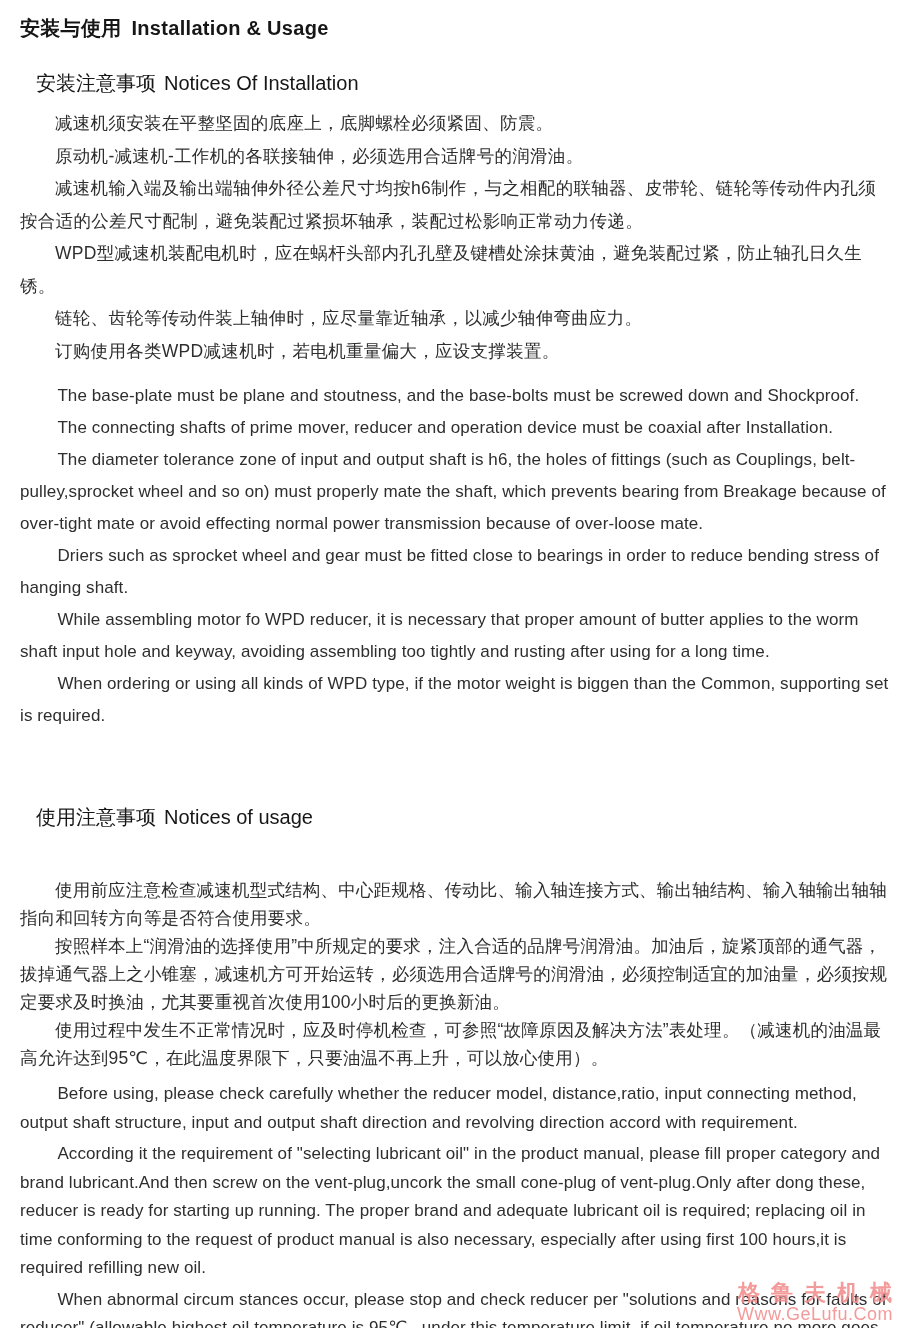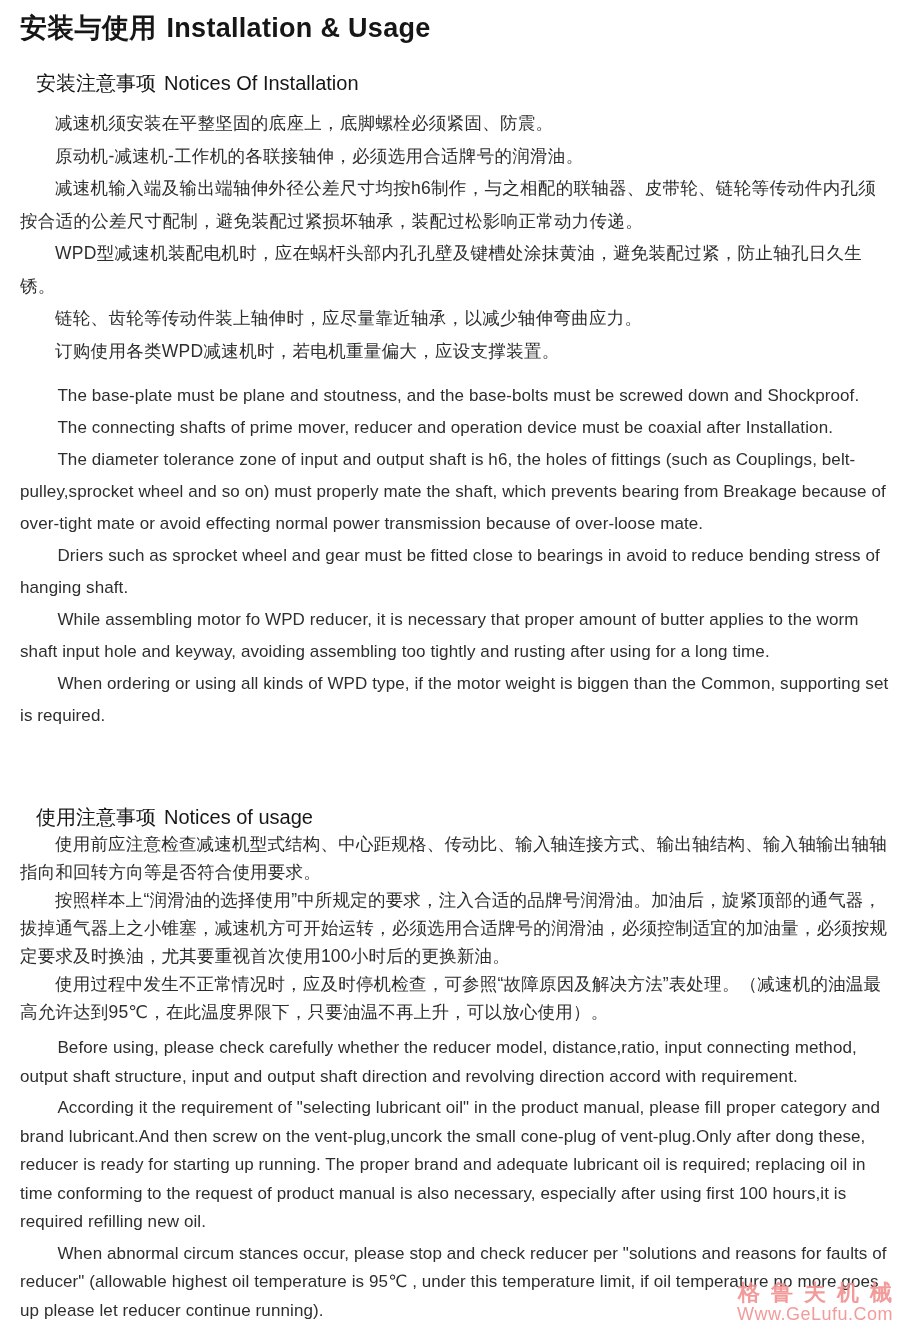--- a/index.html
+++ b/index.html
@@ -17,21 +17,21 @@
     -webkit-font-smoothing: antialiased;
   }
   .page {
     padding: 12px 19px 0 20px;
     box-sizing: border-box;
     width: 100%;
     height: 100%;
   }
   .page-title {
     margin: 0;
-    font-size: 27px;
+    font-size: 20px;
     line-height: 33px;
     font-weight: bold;
     color: #161616;
     letter-spacing: 0.3px;
   }
   .page-title .en { margin-left: 10px; }
   .section-heading {
     margin: 0;
     margin-top: 25px;
     margin-left: 16px;
@@ -52,21 +52,21 @@
     letter-spacing: 0.3px;
   }
   .en-block-1 { margin-top: 13px; }
   .en-block-1 p {
     margin: 0;
     font-size: 17px;
     line-height: 32px;
     text-indent: 2.2em;
     letter-spacing: 0.1px;
   }
-  .zh-block-2 { }
+  .zh-block-2 { margin-top: 46px; }
   .zh-block-2 p {
     margin: 0;
     font-size: 17.5px;
     line-height: 28px;
     text-indent: 2em;
     letter-spacing: 0.2px;
   }
   .en-block-2 { margin-top: 8px; }
   .en-block-2 p {
     margin: 0 0 3px 0;
@@ -113,21 +113,21 @@
     <p>减速机输入端及输出端轴伸外径公差尺寸均按h6制作，与之相配的联轴器、皮带轮、链轮等传动件内孔须按合适的公差尺寸配制，避免装配过紧损坏轴承，装配过松影响正常动力传递。</p>
     <p>WPD型减速机装配电机时，应在蜗杆头部内孔孔壁及键槽处涂抹黄油，避免装配过紧，防止轴孔日久生锈。</p>
     <p>链轮、齿轮等传动件装上轴伸时，应尽量靠近轴承，以减少轴伸弯曲应力。</p>
     <p>订购使用各类WPD减速机时，若电机重量偏大，应设支撑装置。</p>
   </div>
 
   <div class="en-block-1">
     <p>The base-plate must be plane and stoutness, and the base-bolts must be screwed down and Shockproof.</p>
     <p>The connecting shafts of prime mover, reducer and operation device must be coaxial after Installation.</p>
     <p>The diameter tolerance zone of input and output shaft is h6, the holes of fittings (such as Couplings, belt-pulley,sprocket wheel and so on) must properly mate the shaft, which prevents bearing from Breakage because of over-tight mate or avoid effecting normal power transmission because of over-loose mate.</p>
-    <p>Driers such as sprocket wheel and gear must be fitted close to bearings in avoid to reduce bending stress of hanging shaft.</p>
+    <p>Driers such as sprocket wheel and gear must be fitted close to bearings in order to reduce bending stress of hanging shaft.</p>
     <p>While assembling motor fo WPD reducer, it is necessary that proper amount of butter applies to the worm shaft input hole and keyway, avoiding assembling too tightly and rusting after using for a long time.</p>
     <p>When ordering or using all kinds of WPD type, if the motor weight is biggen than the Common, supporting set is required.</p>
   </div>
 
   <h2 class="section-heading usage"><span class="zh">使用注意事项</span><span class="en">Notices of usage</span></h2>
 
   <div class="zh-block-2">
     <p>使用前应注意检查减速机型式结构、中心距规格、传动比、输入轴连接方式、输出轴结构、输入轴输出轴轴指向和回转方向等是否符合使用要求。</p>
     <p>按照样本上“润滑油的选择使用”中所规定的要求，注入合适的品牌号润滑油。加油后，旋紧顶部的通气器，拔掉通气器上之小锥塞，减速机方可开始运转，必须选用合适牌号的润滑油，必须控制适宜的加油量，必须按规定要求及时换油，尤其要重视首次使用100小时后的更换新油。</p>
     <p>使用过程中发生不正常情况时，应及时停机检查，可参照“故障原因及解决方法”表处理。（减速机的油温最高允许达到95℃，在此温度界限下，只要油温不再上升，可以放心使用）。</p>

